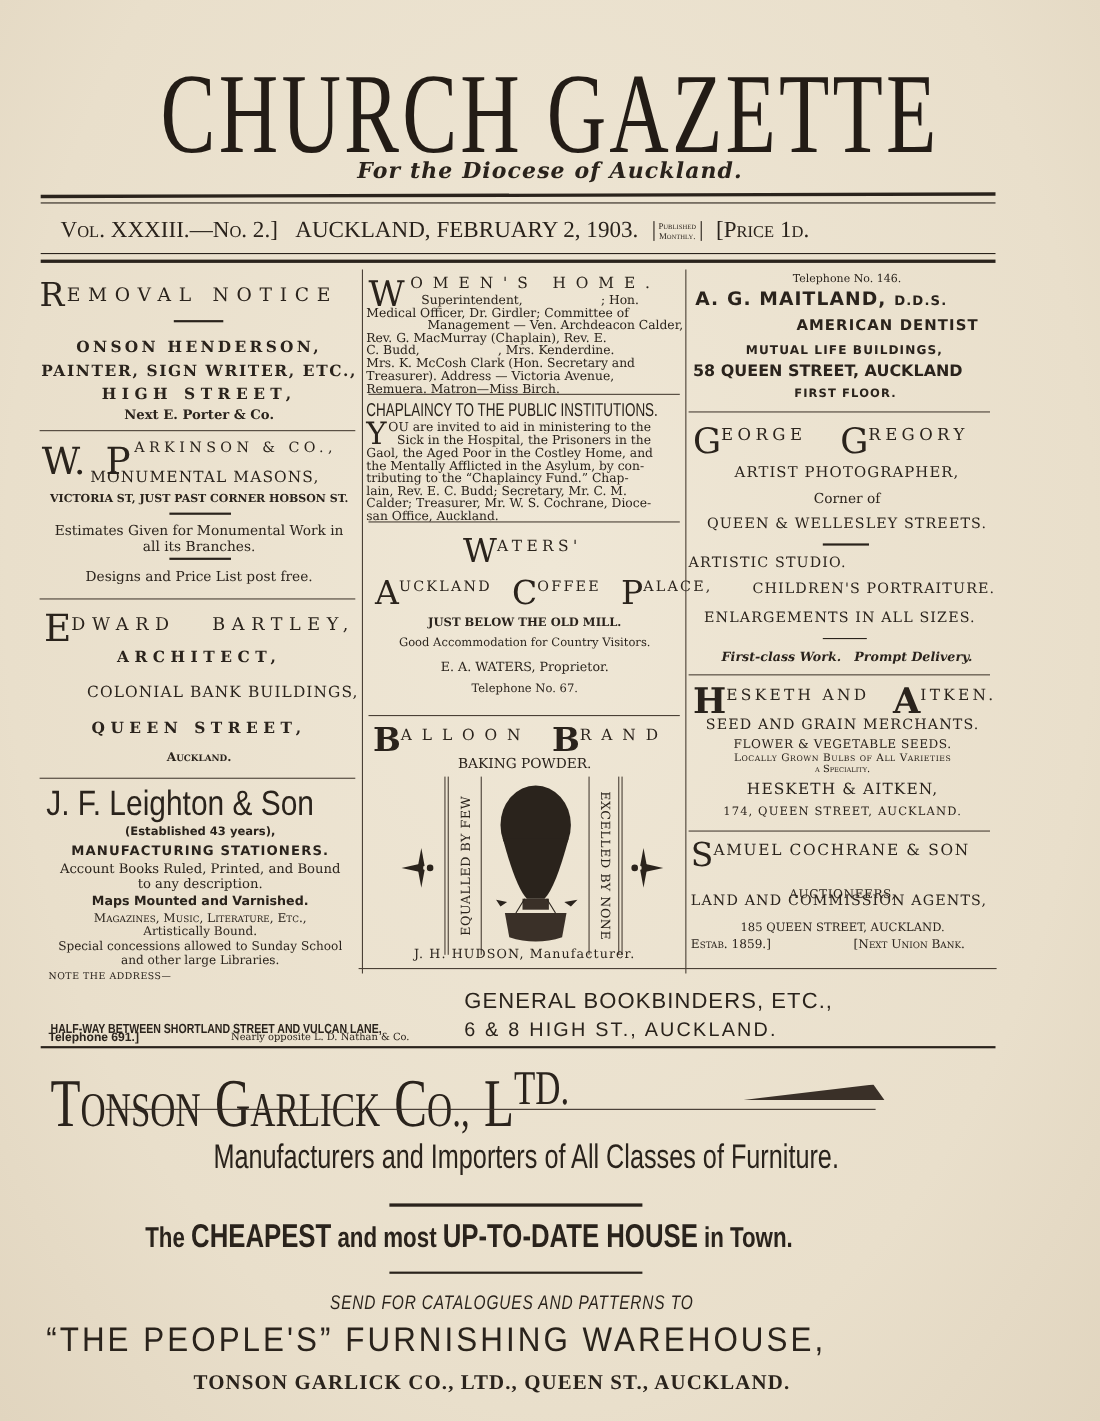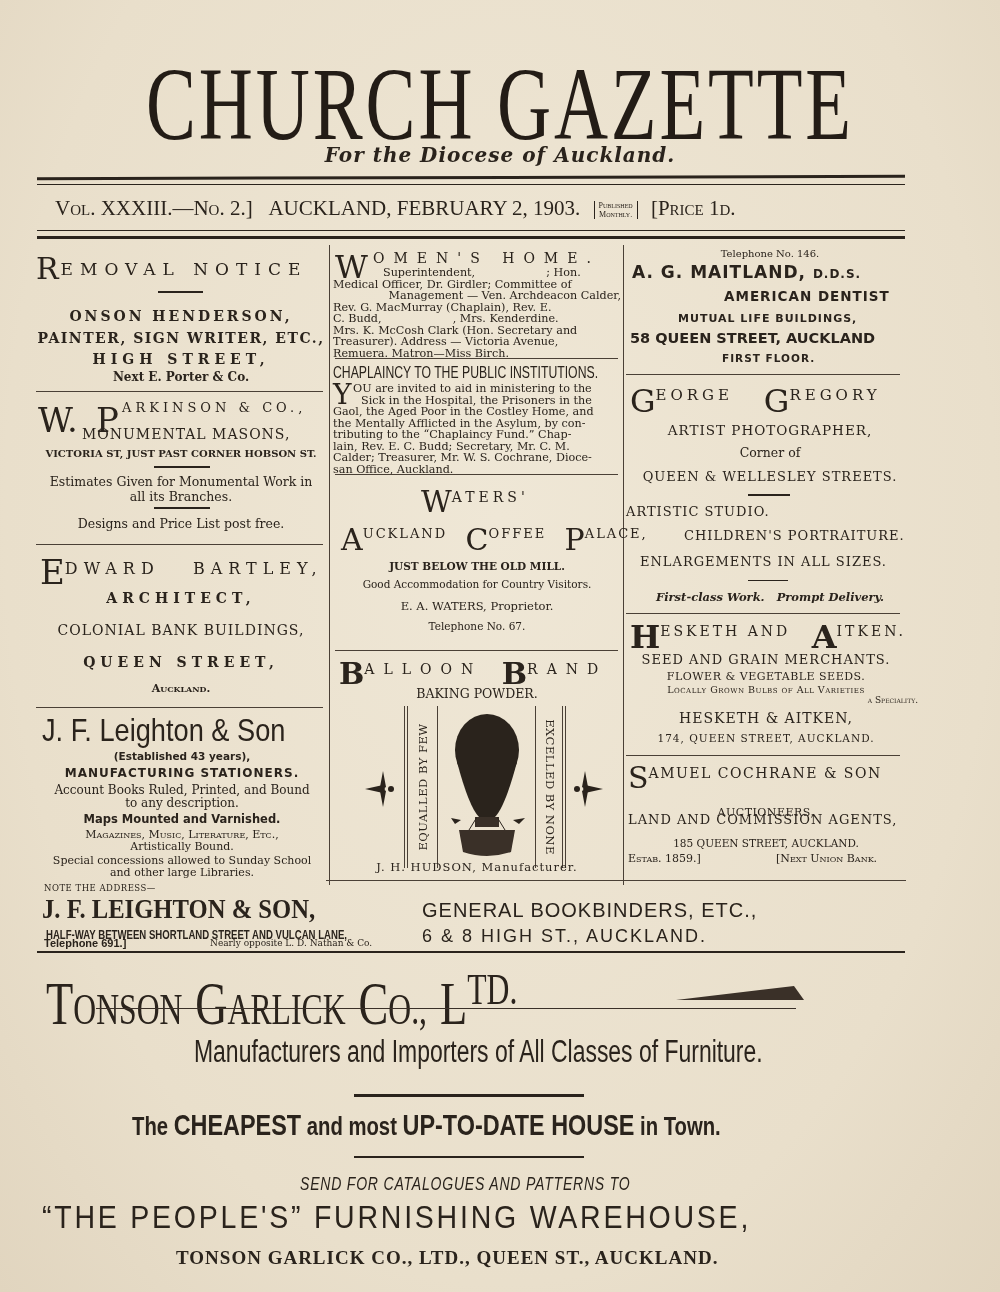--- a/index.html
+++ b/index.html
@@ -78,21 +78,21 @@
     <div class="line center" style="left:0;width:290px;top:80px;font-size:12.5px;">Estimates Given for Monumental Work in</div>
     <div class="line center" style="left:0;width:290px;top:95px;font-size:12.5px;">all its Branches.</div>
     <div class="hline" style="left:118px;top:113px;width:56px;background:#2a231c;height:2px;"></div>
     <div class="line center" style="left:0;width:290px;top:122px;font-size:12.5px;">Designs and Price List post free.</div>
   </div>
   <div class="hline" style="left:36px;top:544px;width:287px;"></div>
 
   <div class="col" style="left:36px;top:548px;width:290px;">
     <div class="line" style="left:4px;top:4px;font-size:16px;letter-spacing:6px;"><span style="font-size:34px;vertical-align:-10px;letter-spacing:0;">E</span><span style="white-space:pre;">DWARD   BARTLEY,</span></div>
     <div class="line center" style="left:0;width:290px;top:42px;font-size:14px;letter-spacing:5px;font-weight:bold;">ARCHITECT,</div>
-    <div class="line center" style="left:0;width:290px;top:74px;font-size:14px;letter-spacing:1px;">COLONIAL BANK BUILDINGS,</div>
+    <div class="line center" style="left:0;width:290px;top:74px;font-size:14px;letter-spacing:1px;text-align:right;">COLONIAL BANK BUILDINGS,</div>
     <div class="line center" style="left:0;width:290px;top:106px;font-size:14px;letter-spacing:5px;font-weight:bold;">QUEEN STREET,</div>
     <div class="line center sc" style="left:0;width:290px;top:134px;font-size:11px;font-weight:bold;">Auckland.</div>
   </div>
   <div class="hline" style="left:36px;top:707px;width:287px;"></div>
 
   <div class="col" style="left:36px;top:712px;width:292px;">
     <div class="line" style="left:6px;top:0;font-size:28px;font-family:'Liberation Sans',sans-serif;"><span class="narrow" style="font-size:32px;transform:scaleX(0.85);">J. F. Leighton &amp; Son</span></div>
     <div class="line center sans" style="left:0;width:292px;top:38px;font-size:10.5px;font-weight:bold;">(Established 43 years),</div>
     <div class="line center sans" style="left:0;width:292px;top:54px;font-size:12px;font-weight:bold;letter-spacing:1px;">MANUFACTURING STATIONERS.</div>
     <div class="line center" style="left:0;width:292px;top:71px;font-size:12px;">Account Books Ruled, Printed, and Bound</div>
@@ -227,40 +227,39 @@
   <div class="hline" style="left:626px;top:613px;width:274px;"></div>
 
   <div class="col" style="left:626px;top:616px;width:288px;">
     <div class="line" style="left:4px;top:2px;font-size:14px;letter-spacing:3px;">
       <span style="font-size:32px;vertical-align:-12px;letter-spacing:0;font-weight:bold;">H</span><span>ESKETH AND</span>
       <span style="font-size:32px;vertical-align:-12px;letter-spacing:0;font-weight:bold;margin-left:14px;">A</span><span>ITKEN.</span>
     </div>
     <div class="line center" style="left:0;width:280px;top:36px;font-size:13px;letter-spacing:1px;">SEED AND GRAIN MERCHANTS.</div>
     <div class="line center" style="left:0;width:280px;top:54px;font-size:11px;letter-spacing:0.5px;">FLOWER &amp; VEGETABLE SEEDS.</div>
     <div class="line center sc" style="left:0;width:280px;top:68px;font-size:9.5px;letter-spacing:0.5px;">Locally Grown Bulbs of All Varieties</div>
-    <div class="line center sc" style="left:12px;width:280px;top:79px;font-size:9px;text-align:right;">a Speciality.</div>
+    <div class="line center sc" style="left:0;width:280px;top:79px;font-size:9px;">a Speciality.</div>
     <div class="line center" style="left:0;width:280px;top:94px;font-size:14px;letter-spacing:1px;">HESKETH &amp; AITKEN,</div>
     <div class="line center" style="left:0;width:280px;top:116px;font-size:10.5px;letter-spacing:1px;">174, QUEEN STREET, AUCKLAND.</div>
   </div>
   <div class="hline" style="left:626px;top:755px;width:274px;"></div>
 
   <div class="col" style="left:626px;top:758px;width:288px;">
     <div class="line" style="left:2px;top:2px;font-size:14px;letter-spacing:1.5px;">
       <span style="font-size:30px;vertical-align:-10px;letter-spacing:0;">S</span><span>AMUEL COCHRANE &amp; SON</span>
     </div>
     <div class="line center" style="left:0;width:280px;top:32px;font-size:11px;letter-spacing:0.5px;margin-top:16px;">AUCTIONEERS,</div>
     <div class="line" style="left:2px;top:54px;font-size:13px;letter-spacing:1px;">LAND AND COMMISSION AGENTS,</div>
     <div class="line center" style="left:0;width:280px;top:79px;font-size:10.5px;">185 QUEEN STREET, AUCKLAND.</div>
     <div class="line sc" style="left:2px;top:94px;font-size:11px;">Estab. 1859.]</div>
     <div class="line sc" style="left:150px;top:94px;font-size:11px;">[Next Union Bank.</div>
   </div>
 
   <div class="hline" style="left:326px;top:880px;width:580px;"></div>
   <div class="col" style="left:36px;top:893px;width:880px;height:60px;">
-    <div class="line" style="left:6px;top:0;font-size:28px;font-weight:bold;font-family:'Liberation Serif',serif;"><span style="display:inline-block;transform:scaleX(0.88);transform-origin:left;">J. F. LEIGHTON &amp; SON,</span></div>
     <div class="line" style="left:10px;top:31px;"><span class="narrow" style="font-size:12px;font-weight:bold;transform:scaleX(0.8);">HALF-WAY BETWEEN SHORTLAND STREET AND VULCAN LANE,</span></div>
     <div class="line lsans" style="left:8px;top:44px;font-size:11px;font-weight:bold;">Telephone 691.]</div>
     <div class="line" style="left:174px;top:45px;font-size:9px;">Nearly opposite L. D. Nathan &amp; Co.</div>
     <div class="line lsans" style="left:386px;top:6px;font-size:20px;letter-spacing:1px;">GENERAL BOOKBINDERS, ETC.,</div>
     <div class="line lsans" style="left:386px;top:33px;font-size:18px;letter-spacing:2px;font-weight:normal;">6 &amp; 8 HIGH ST., AUCKLAND.</div>
   </div>
   <div class="rule" style="left:37px;top:951px;width:868px;height:2px;"></div>
 
   <div class="col" style="left:36px;top:962px;width:900px;height:320px;">
     <div class="line" style="left:10px;top:2px;font-family:'Liberation Serif',serif;">

